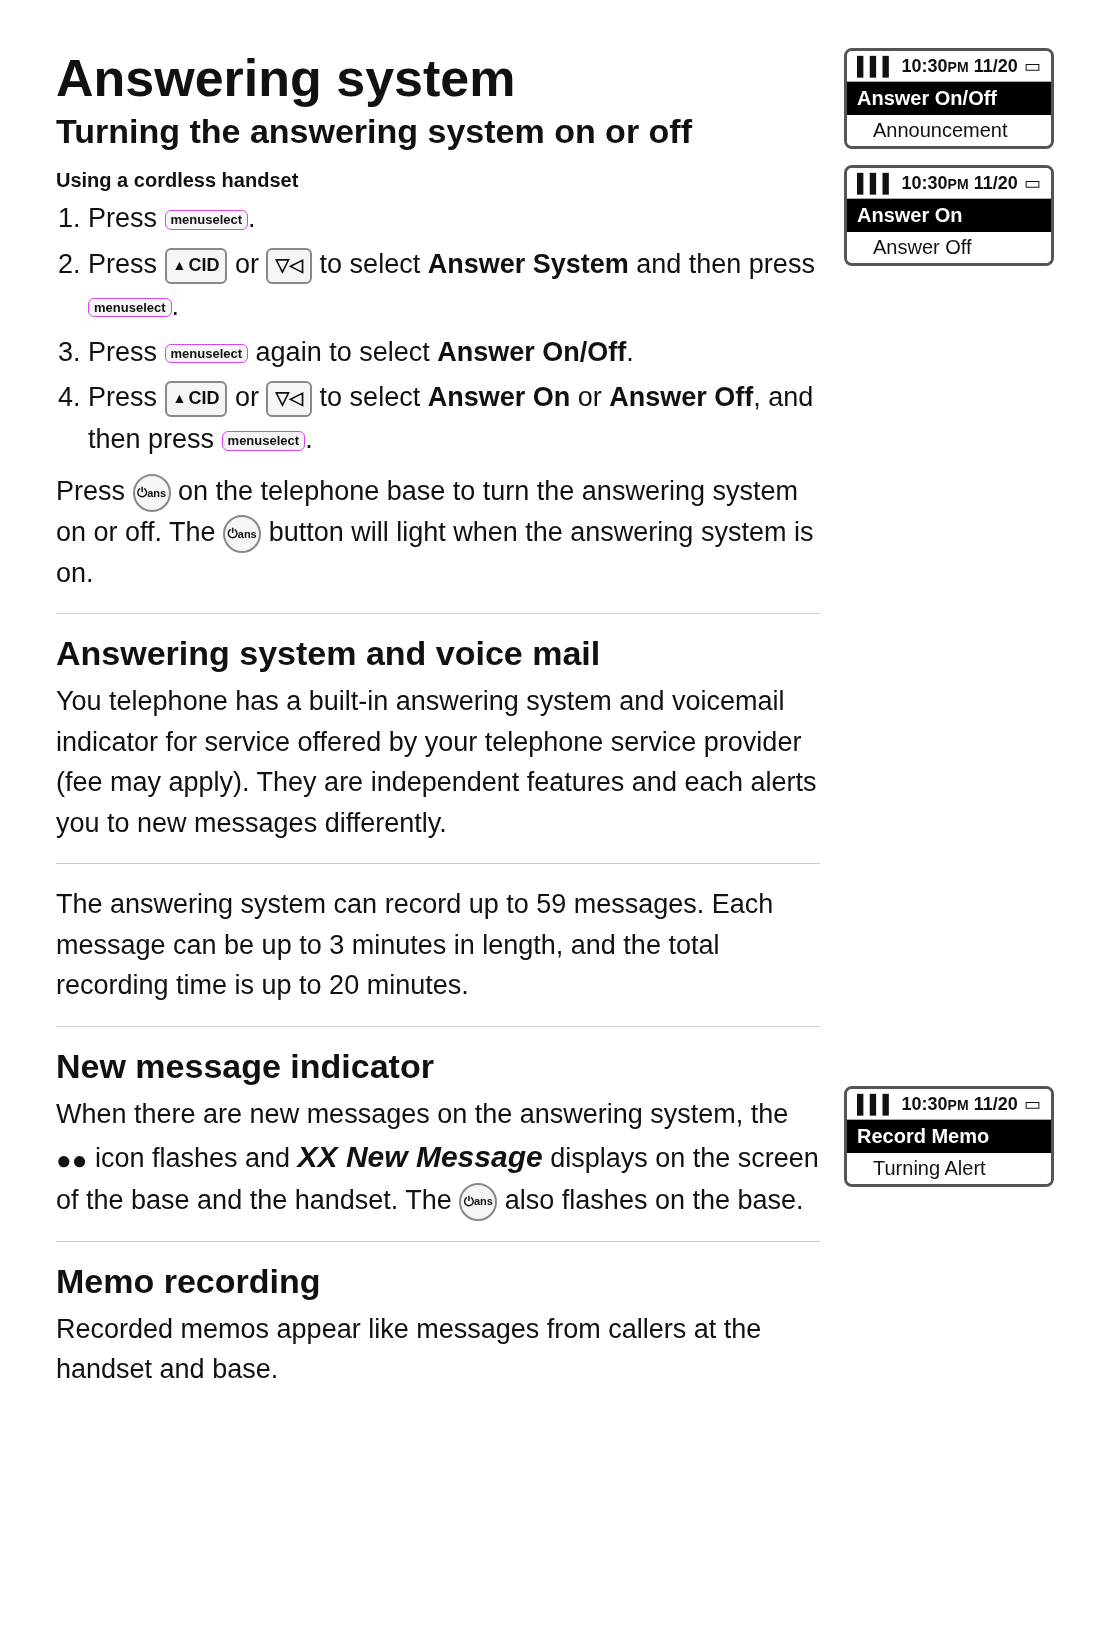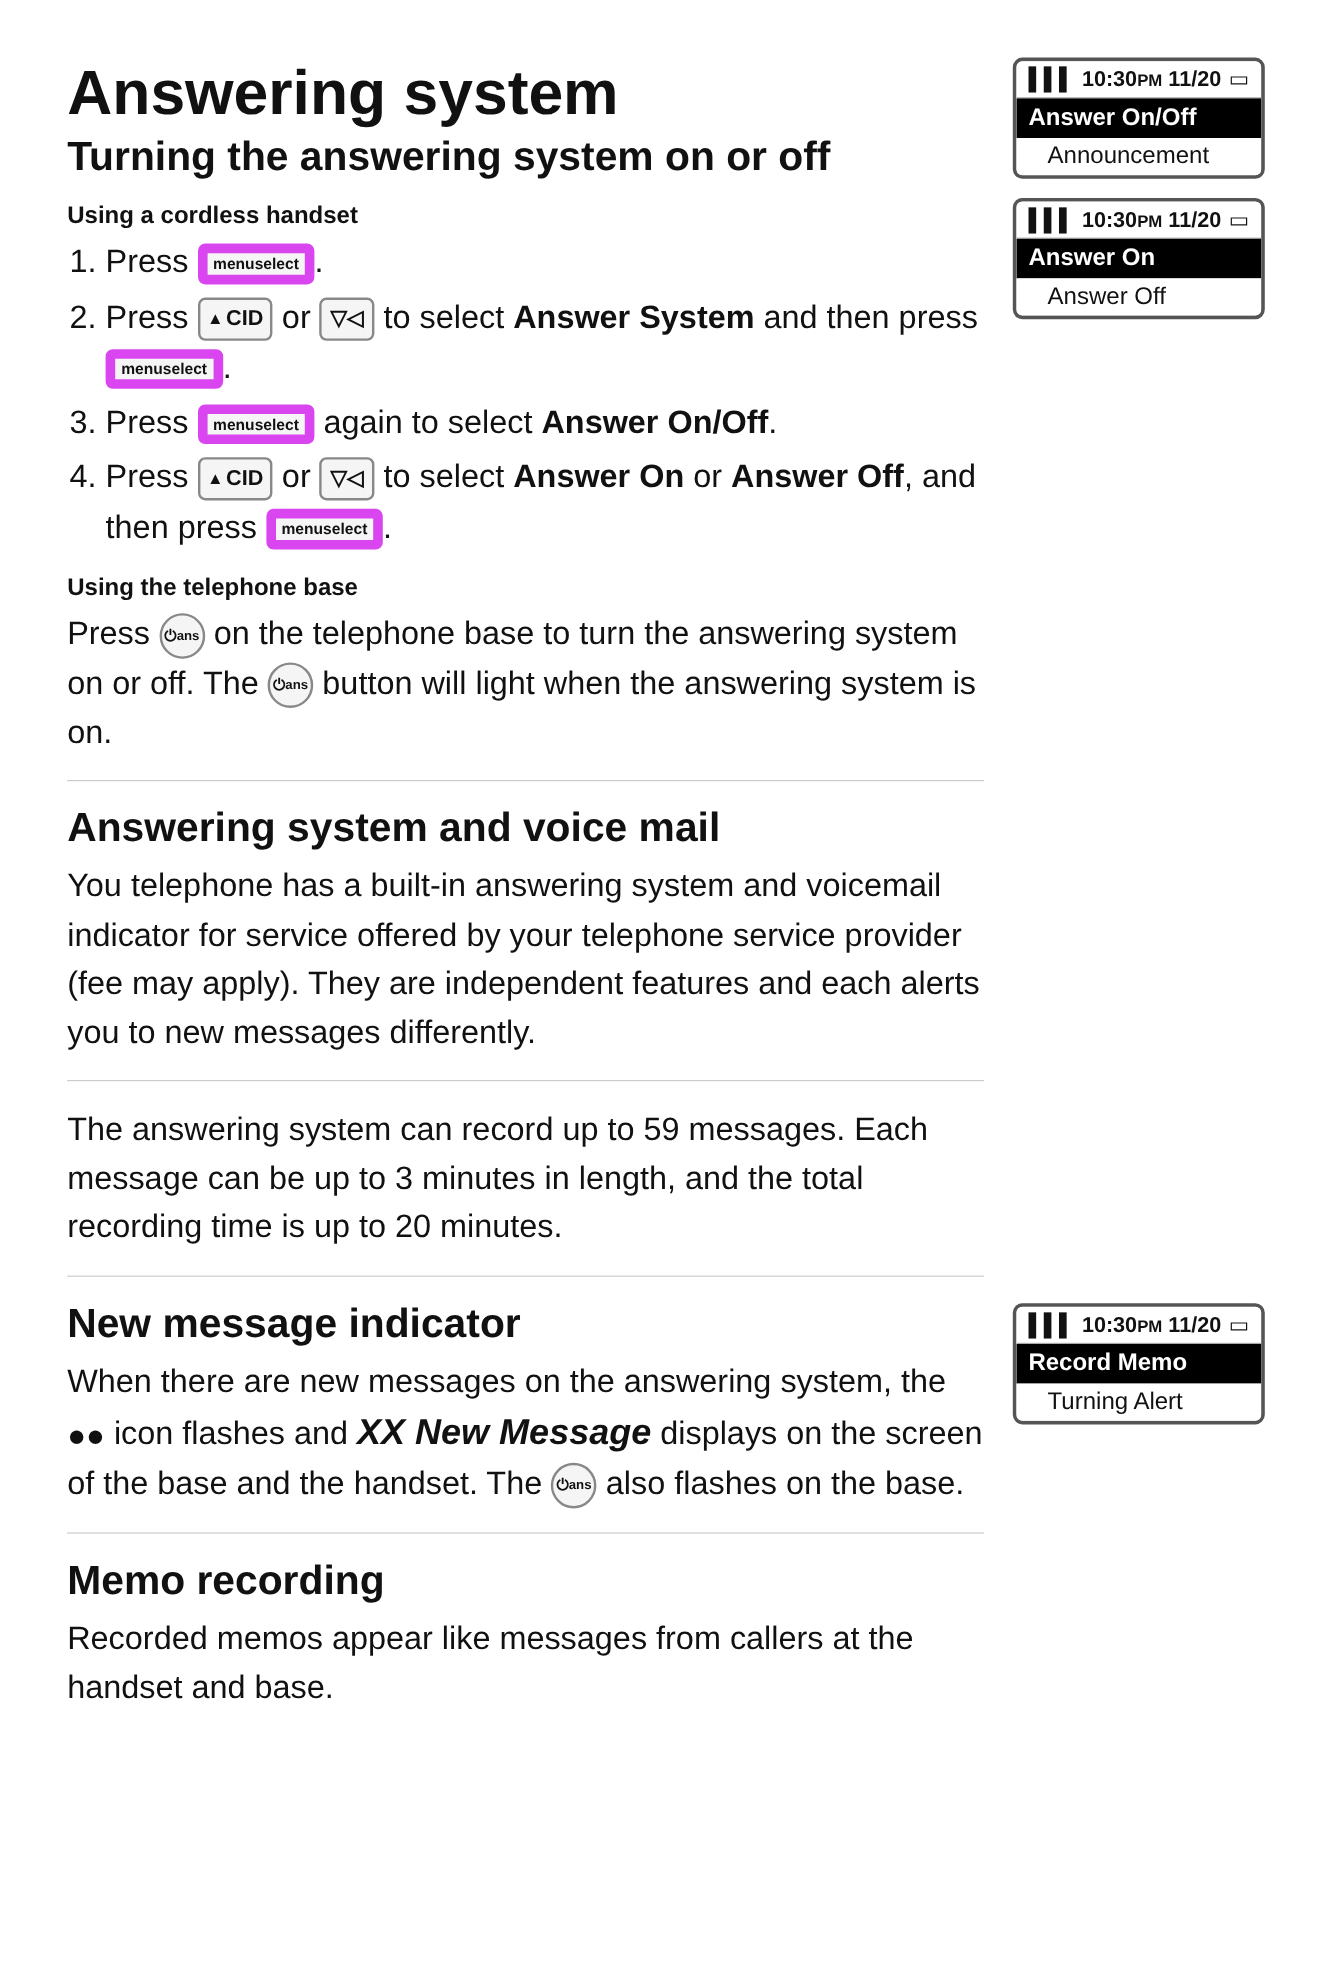--- a/index.html
+++ b/index.html
@@ -89,21 +89,21 @@
     }
     ol li {
       font-size: 27px;
       line-height: 1.55;
       margin-bottom: 4px;
     }
     .inline-btn {
       display: inline-flex;
       align-items: center;
       justify-content: center;
-      border: 8px solid #d946ef;
+      border: 1px solid #d946ef;
       border-radius: 6px;
       padding: 1px 5px;
       font-size: 19px;
       font-weight: bold;
       background: #f5f5f5;
       vertical-align: middle;
       line-height: 1.2;
       white-space: nowrap;
     }
     .inline-btn .small-text {
@@ -220,21 +220,20 @@
         <span class="inline-icon-nav">▽◁</span>
         to select <span class="bold">Answer On</span> or <span class="bold">Answer Off</span>, and then
         press
         <span class="inline-btn">
             <span class="small-text">menu</span>
             <span class="small-text">select</span>
           </span>.
       </li>
     </ol>
 
-    <h3>Using the telephone base</h3>
     <p>
       Press
       <span class="inline-ans">
           <span style="font-size:13px">⏻</span>
           <br>
           <span style="font-size:11px">ans</span>
         </span>
       on the telephone base to turn the answering system on or off. The
       <span class="inline-ans">
           <span style="font-size:13px">⏻</span>

